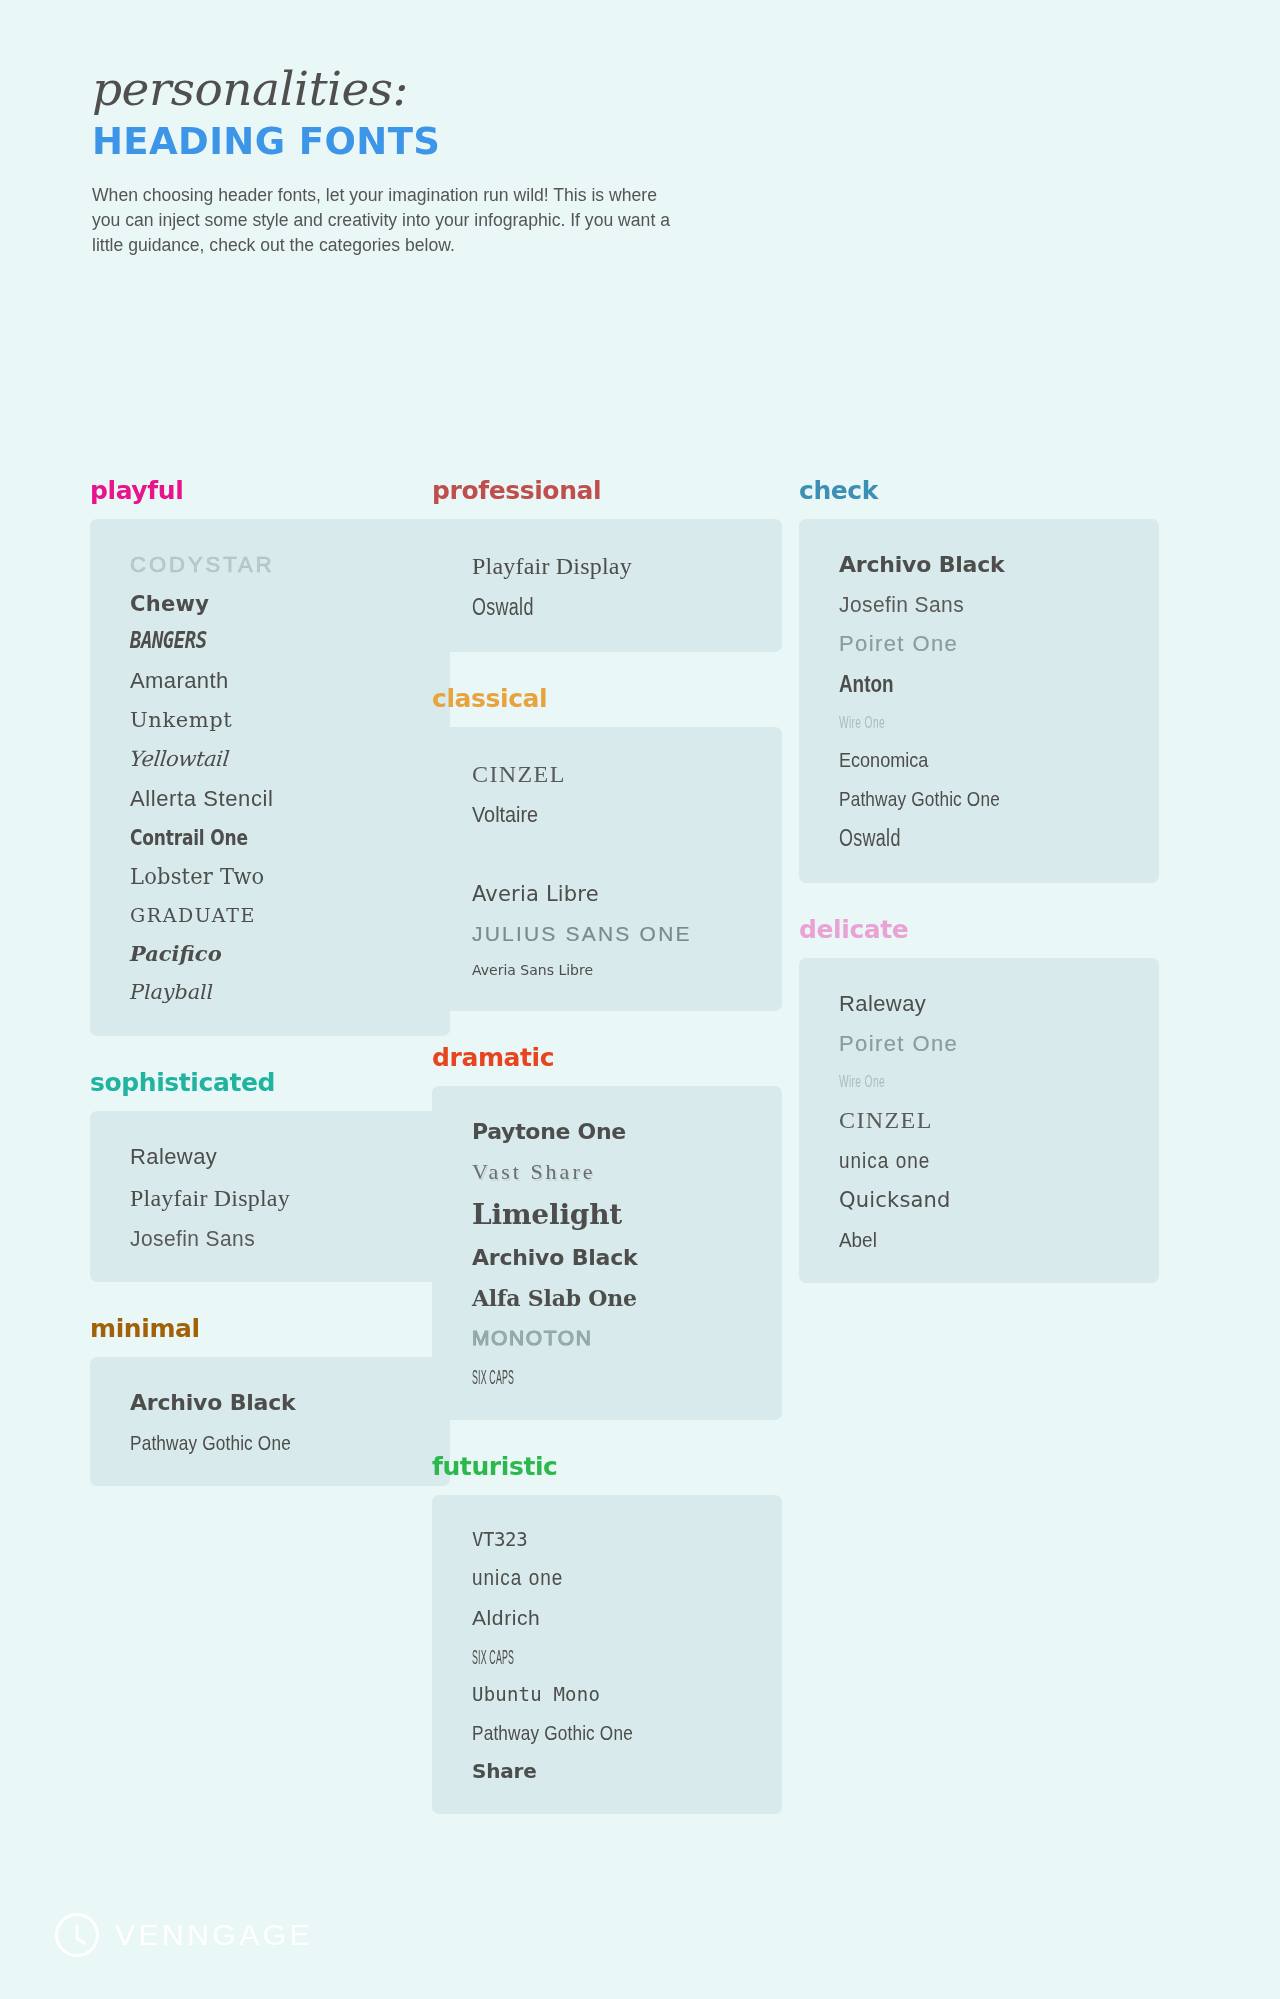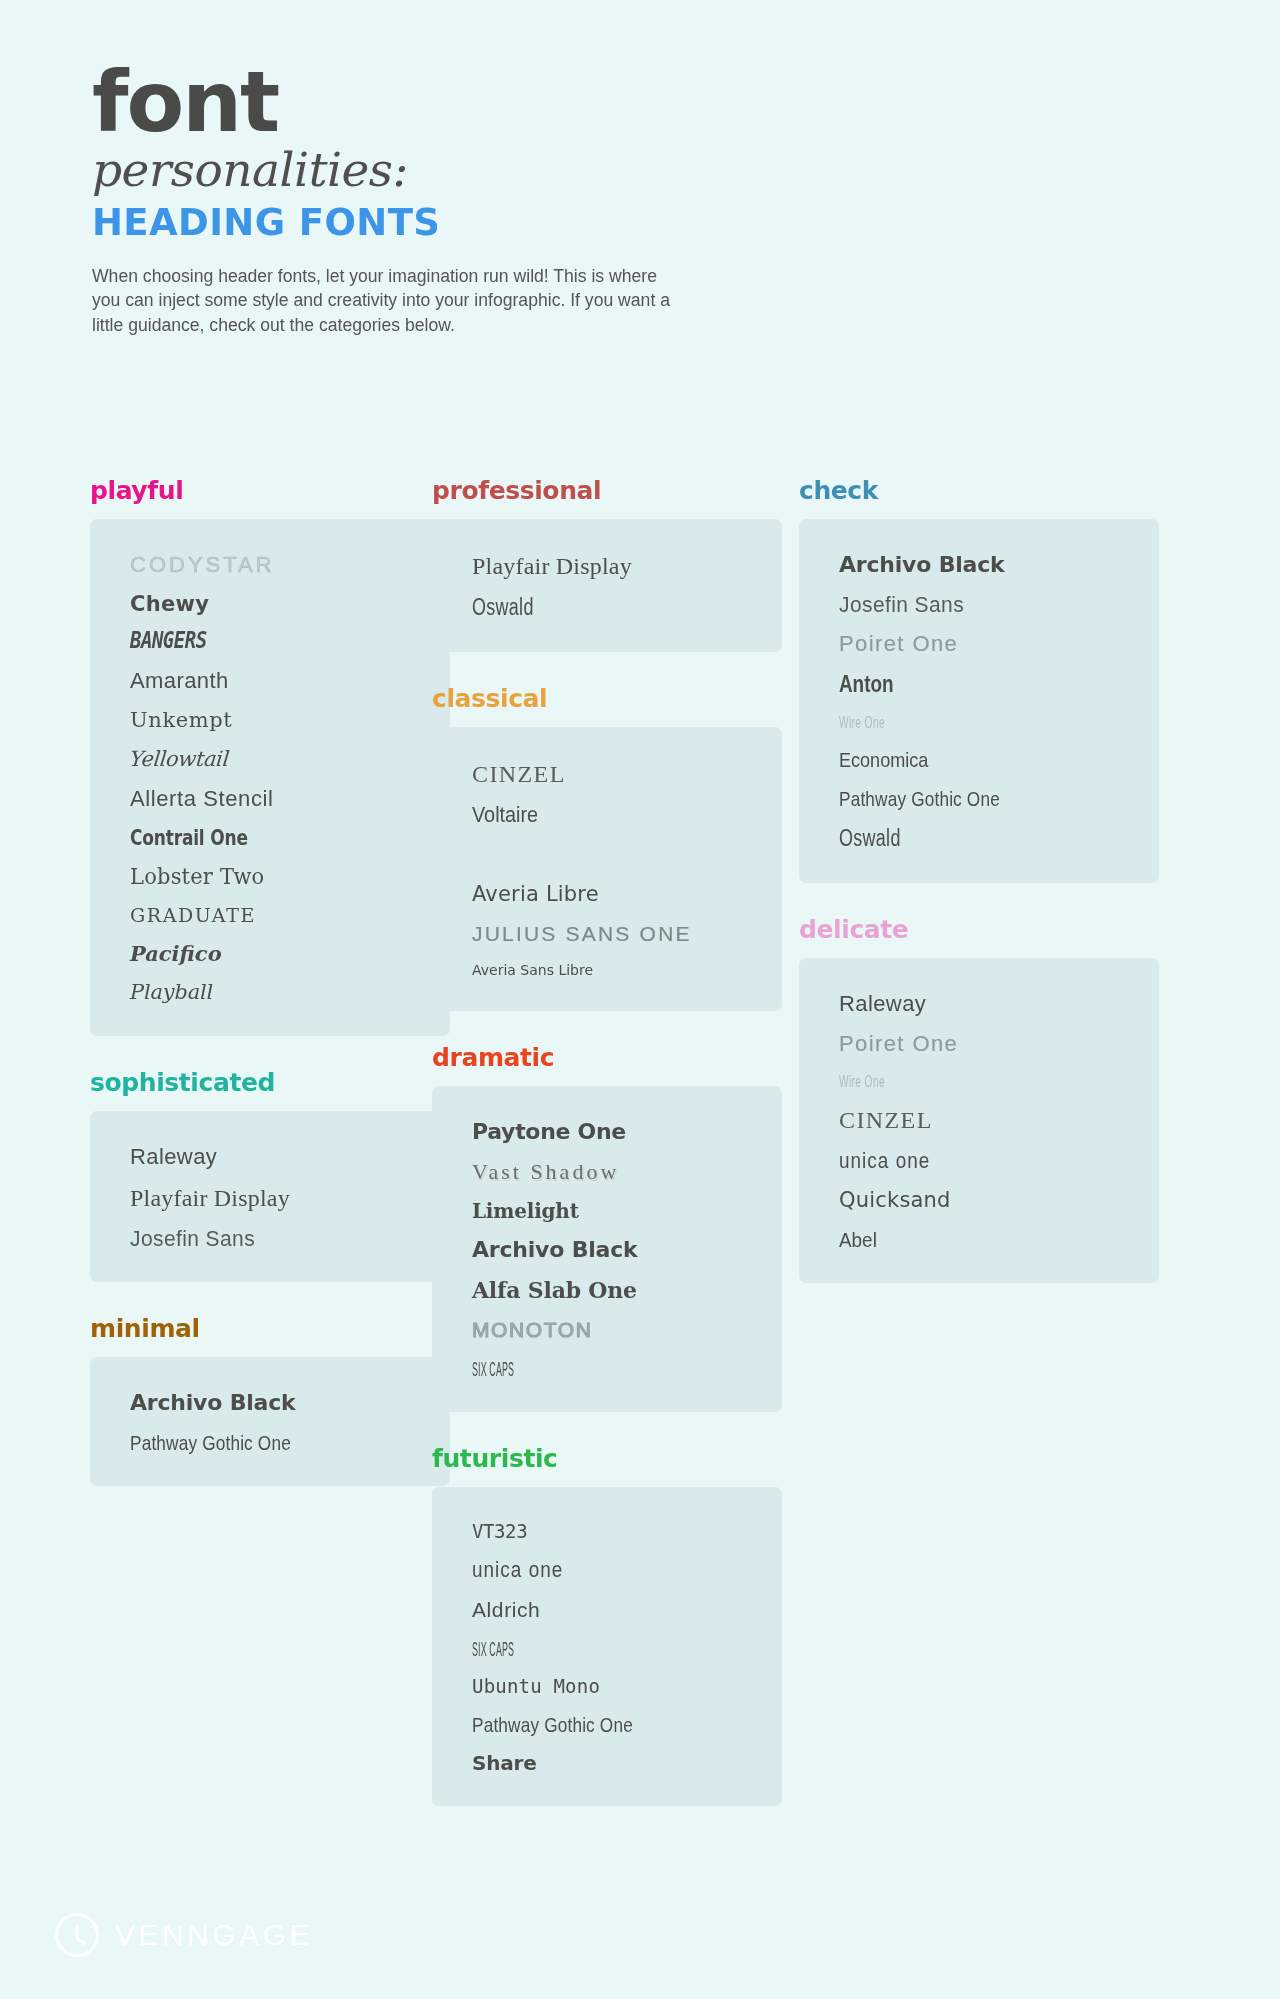--- a/index.html
+++ b/index.html
@@ -141,21 +141,21 @@
                   letter-spacing:2.2px; color:#7b8b8b; font-weight:300;
                   -webkit-text-stroke:0.2px #7b8b8b; }
   .f-averiasans { font-family:"DejaVu Sans", sans-serif; font-size:14px; }
 
   .f-paytone    { font-family:"DejaVu Sans", sans-serif; font-weight:bold;
                   font-size:22px; letter-spacing:-0.3px; }
   .f-vastshadow { font-family:"Liberation Serif", serif; font-size:22px;
                   letter-spacing:3px; color:#6d6d6b;
                   text-shadow:1.5px 1.5px 0 #c3d7d9; }
   .f-limelight  { font-family:"DejaVu Serif", serif; font-weight:bold;
-                  font-size:20px; letter-spacing:-0.2px; }
+                  font-size:28px; letter-spacing:-0.2px; }
   .f-archivo    { font-family:"DejaVu Sans", sans-serif; font-weight:bold;
                   font-size:22px; letter-spacing:-0.2px; }
   .f-alfaslab   { font-family:"DejaVu Serif", serif; font-weight:bold;
                   font-size:22px; letter-spacing:-0.2px; }
   .f-monoton    { font-family:"Liberation Sans", sans-serif; font-size:21px;
                   letter-spacing:1.6px; color:#9fb3b5;
                   -webkit-text-stroke:1.1px #8fa4a6; }
   .f-sixcaps    { font-family:"Liberation Sans Narrow","Liberation Sans", sans-serif;
                   font-size:21px; letter-spacing:0.4px;
                   transform:scaleX(0.42); transform-origin:left;
@@ -242,21 +242,20 @@
     letter-spacing:3.5px;
     color:#ffffff;
   }
 </style>
 </head>
 <body>
 
 <div class="page">
 
   <div class="header">
-    <div class="title-main">font</div>
     <div class="title-sub">personalities:</div>
     <div class="title-accent">HEADING FONTS</div>
     <div class="intro">When choosing header fonts, let your imagination run wild! This is where you can inject some style and creativity into your infographic. If you want a little guidance, check out the categories below.</div>
   </div>
 
   <div class="columns" id="columns">
       <div class="col col-1">
         <div class="group">
           <div class="cat-label" style="color: rgb(232, 20, 140);">playful</div>
           <div class="card">
@@ -305,21 +304,21 @@
             <div class="row" style="padding: 9px 0px;"><span class="f-voltaire">Voltaire</span></div>
             <div class="row" style="padding: 9px 0px; margin-top: 40px;"><span class="f-averia">Averia Libre</span></div>
             <div class="row" style="padding: 9px 0px;"><span class="f-julius">JULIUS SANS ONE</span></div>
             <div class="row" style="padding: 9px 0px;"><span class="f-averiasans">Averia Sans Libre</span></div>
           </div>
         </div>
         <div class="group">
           <div class="cat-label" style="color: rgb(232, 68, 31);">dramatic</div>
           <div class="card">
             <div class="row" style="padding: 9px 0px;"><span class="f-paytone">Paytone One</span></div>
-            <div class="row" style="padding: 9px 0px;"><span class="f-vastshadow">Vast Shadow</span></div>
+            <div class="row" style="padding: 9px 0px;"><span class="f-vastshadow">Vast Share</span></div>
             <div class="row" style="padding: 9px 0px;"><span class="f-limelight">Limelight</span></div>
             <div class="row" style="padding: 9px 0px;"><span class="f-archivo">Archivo Black</span></div>
             <div class="row" style="padding: 9px 0px;"><span class="f-alfaslab">Alfa Slab One</span></div>
             <div class="row" style="padding: 9px 0px;"><span class="f-monoton">MONOTON</span></div>
             <div class="row" style="padding: 9px 0px;"><span class="f-sixcaps">SIX CAPS</span></div>
           </div>
         </div>
         <div class="group">
           <div class="cat-label" style="color: rgb(45, 184, 77);">futuristic</div>
           <div class="card">

